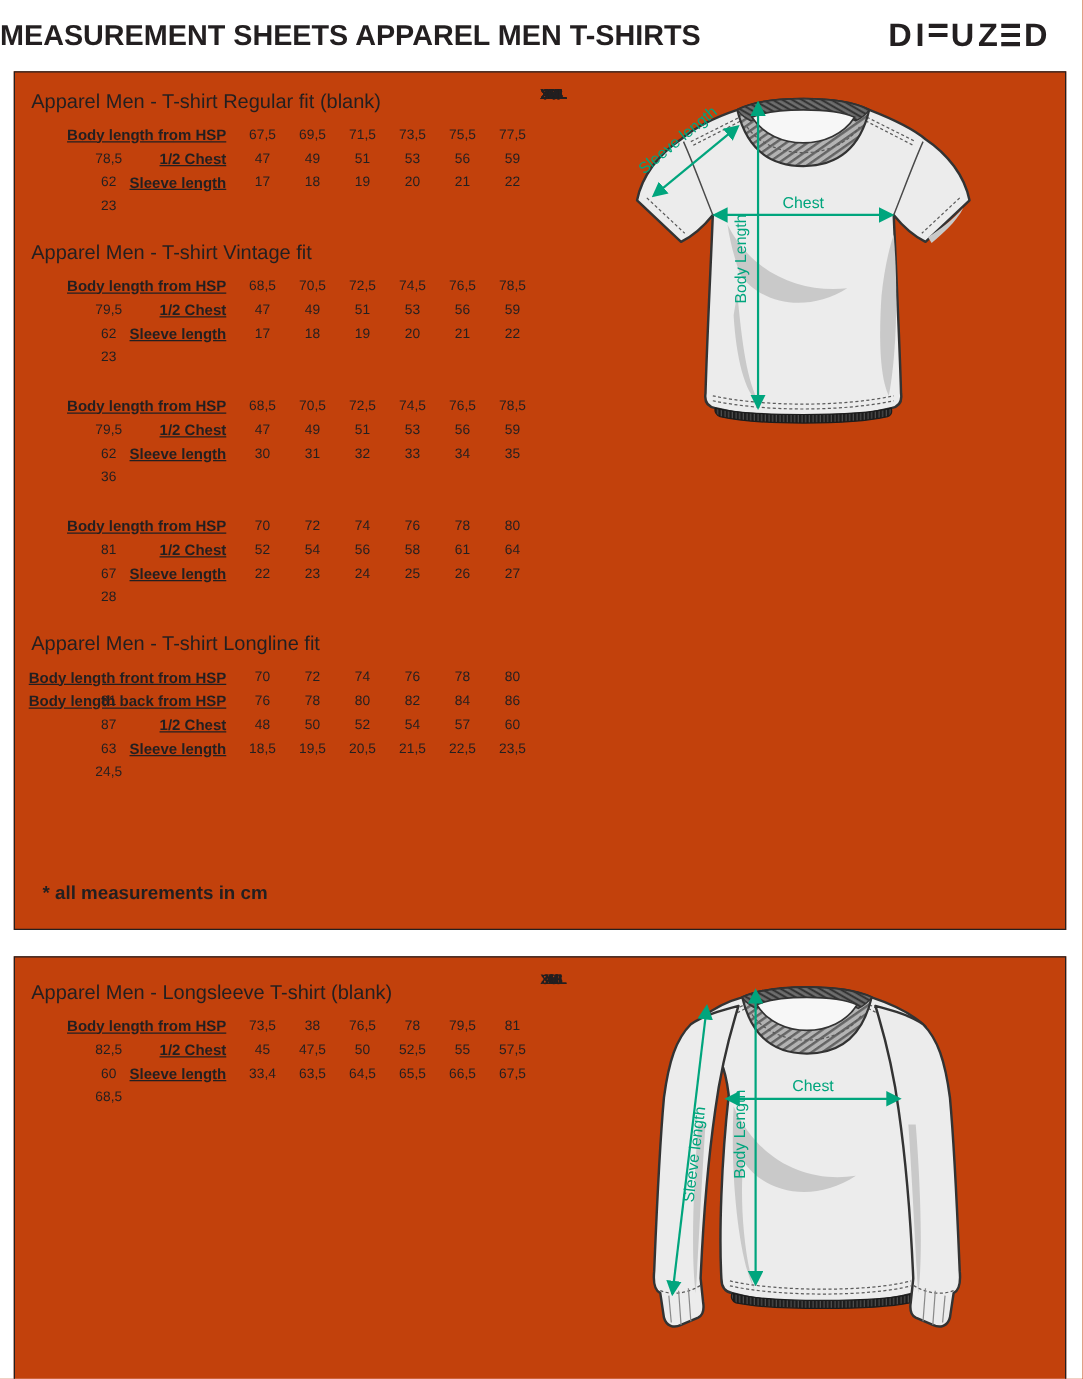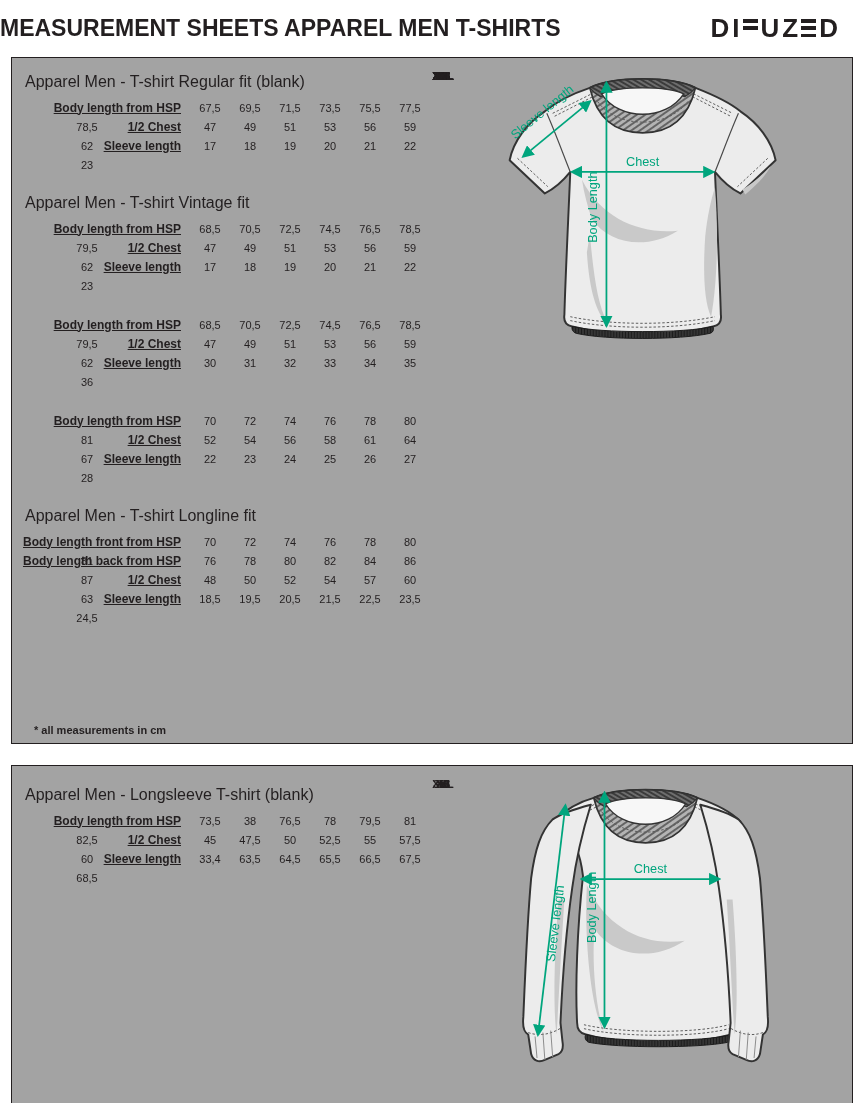--- a/index.html
+++ b/index.html
@@ -11,33 +11,33 @@
   .hdr{position:absolute;left:0;top:8px;width:838px;height:40px;
        display:flex;justify-content:space-between;align-items:center;}
   .page-title{font-size:23px;font-weight:700;letter-spacing:0px;}
   .logo{display:flex;align-items:flex-end;gap:3px;}
   .logo .lt{font-size:26px;font-weight:700;line-height:19px;letter-spacing:0;}
   .logo .glyph{width:15px;height:18px;display:inline-block;color:transparent;
                font-size:0;margin-bottom:1px;}
   .logo .bars2{background:linear-gradient(to bottom,#231f20 0 3.5px,transparent 3.5px 7.5px,#231f20 7.5px 11px,transparent 11px 18px);}
   .logo .bars3{background:linear-gradient(to bottom,#231f20 0 3.5px,transparent 3.5px 7.5px,#231f20 7.5px 11px,transparent 11px 14.5px,#231f20 14.5px 18px);}
   
-  .box{position:absolute;left:11px;width:842px;border:1.6px solid #231f20;background:#a3a3a3;box-sizing:border-box;}
+  .box{position:absolute;left:11px;width:842px;border:1.6px solid #231f20;background:#c2410c;box-sizing:border-box;}
   .box1{top:57px;height:687px;}
   .box2{top:765px;height:380px;}
   .tables{position:absolute;left:12px;top:0;width:468px;}
   .box1 .tables{padding-top:15px;}
   .box2 .tables{padding-top:20px;}
   .tbl{margin-bottom:20px;}
   .tbl-title{font-size:16px;font-weight:400;color:#231f20;margin-bottom:7px;padding-left:1px;}
   .tbl-grid{display:grid;grid-template-columns:126px repeat(7,40px);}
   .cell{height:19px;display:flex;align-items:center;justify-content:center;font-size:11px;}
   .cell.label{justify-content:flex-end;padding-right:9px;font-weight:700;font-size:12px;white-space:nowrap;text-decoration:underline;}
   .cell.hdr{font-weight:700;}
-  .note{position:absolute;left:22px;bottom:7px;font-size:11px;font-weight:700;}
+  .note{position:absolute;left:22px;bottom:20px;font-size:15px;font-weight:700;}
   .diagram{position:absolute;left:482px;top:8px;width:352px;}
   .box2 .diagram{top:16px;}
   svg text{font-family:"Liberation Sans",sans-serif;}
   .measure-label{font-size:13px;fill:#00A57D;}
 </style>
 </head>
 <body>
 
 <div class="hdr">
   <div class="page-title">MEASUREMENT SHEETS APPAREL MEN T-SHIRTS</div>

